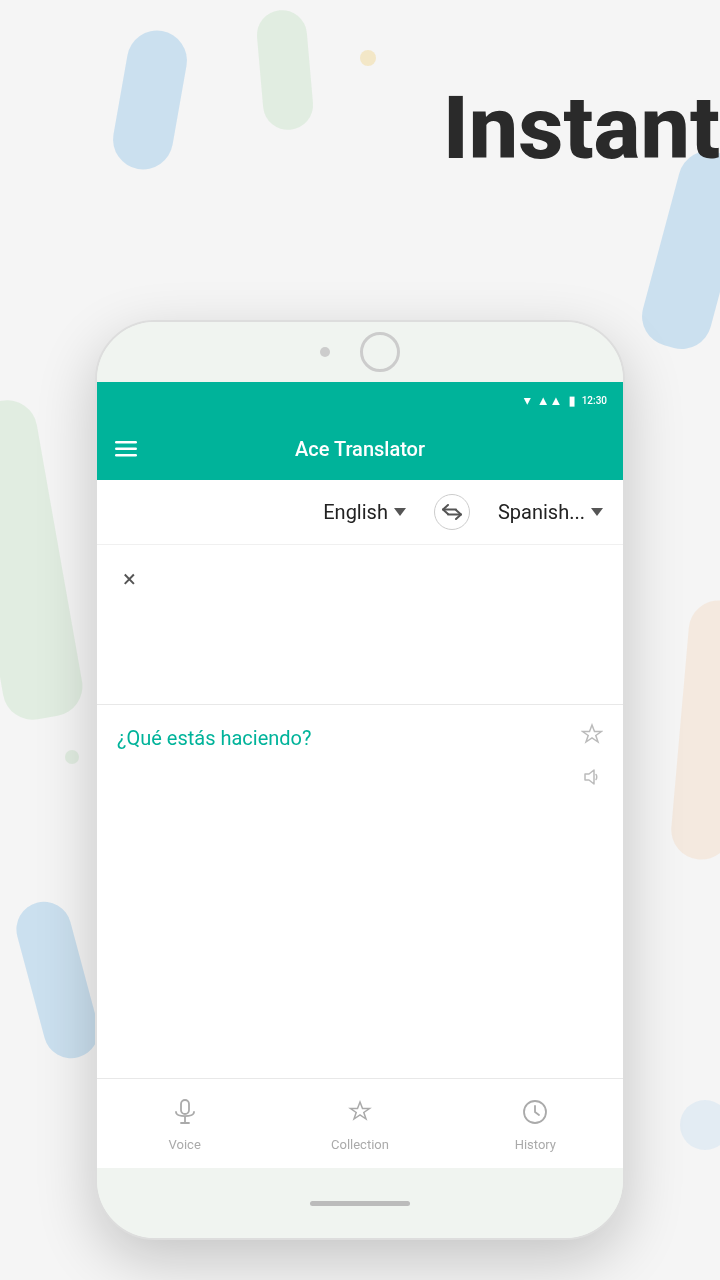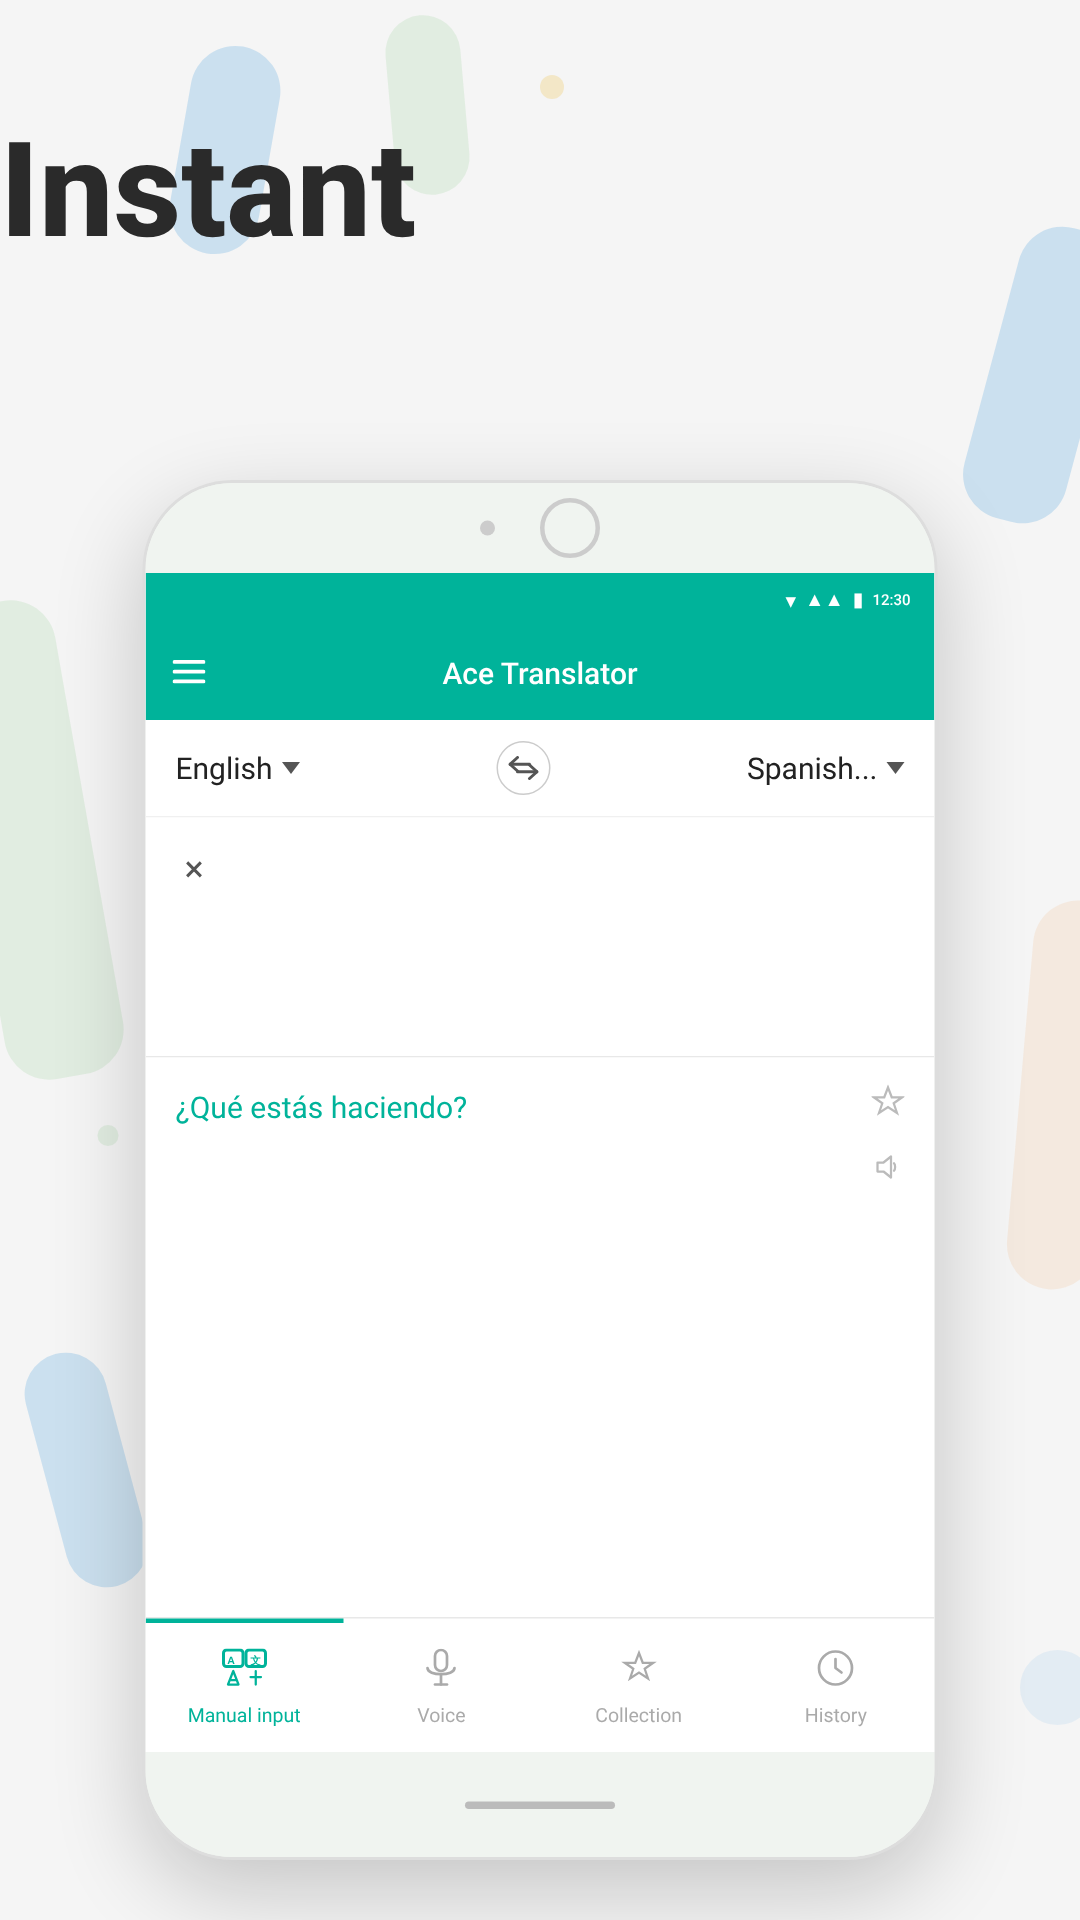--- a/index.html
+++ b/index.html
@@ -25,21 +25,21 @@
       position: absolute;
       border-radius: 50px;
       opacity: 0.25;
     }
 
     
     .headline {
       position: absolute;
       top: 80px;
       left: 0; right: 0;
-      text-align: left;
+      text-align: right;
       z-index: 2;
     }
 
     .headline h1 {
       font-size: 88px;
       font-weight: 800;
       color: #2a2a2a;
       line-height: 1.1;
     }
 
@@ -143,21 +143,21 @@
       font-weight: 500;
       flex: 1;
       text-align: center;
       margin-right: 42px;
     }
 
     
     .lang-row {
       display: flex;
       align-items: center;
-      justify-content: space-between;
+      justify-content: flex-end;
       padding: 14px 20px;
       background: #fff;
       gap: 28px;
       border-bottom: 1px solid #f0f0f0;
     }
 
     .lang-select {
       display: flex;
       align-items: center;
       gap: 6px;
@@ -395,34 +395,20 @@
             <svg width="22" height="22" viewBox="0 0 22 22" fill="none">
               <path d="M4 8H8L13 4V18L8 14H4V8Z" stroke="#bbb" stroke-width="1.5" fill="none" stroke-linejoin="round"></path>
               <path d="M15 8.5C16 9.5 16 12.5 15 13.5" stroke="#bbb" stroke-width="1.5" stroke-linecap="round"></path>
             </svg>
           </span>
         </div>
       </div>
 
       <div class="bottom-nav">
 
-        <div class="nav-item active">
-          <span class="nav-icon">
-            <svg width="30" height="26" viewBox="0 0 30 26" fill="none">
-              <rect x="1" y="1" width="13" height="11" rx="2" stroke="#00b39a" stroke-width="2" fill="none"></rect>
-              <text x="3.5" y="10" font-size="7" fill="#00b39a" font-family="Arial" font-weight="bold">A</text>
-              <rect x="16" y="1" width="13" height="11" rx="2" stroke="#00b39a" stroke-width="2" fill="none"></rect>
-              <text x="19" y="10" font-size="7" fill="#00b39a" font-family="Arial" font-weight="bold">文</text>
-              <path d="M7.5 15L4 24H11L7.5 15Z" stroke="#00b39a" stroke-width="1.5" fill="none" stroke-linejoin="round"></path>
-              <path d="M5.5 21H9.5" stroke="#00b39a" stroke-width="1.5"></path>
-              <path d="M22.5 15V24M19 19H26" stroke="#00b39a" stroke-width="1.5" stroke-linecap="round"></path>
-            </svg>
-          </span>
-          <span class="nav-label">Manual input</span>
-        </div>
 
         <div class="nav-item">
           <span class="nav-icon">
             <svg width="22" height="26" viewBox="0 0 22 26" fill="none">
               <rect x="7" y="1" width="8" height="14" rx="4" stroke="#aaa" stroke-width="1.8" fill="none"></rect>
               <path d="M2 13C2 18.5 20 18.5 20 13" stroke="#aaa" stroke-width="1.8" stroke-linecap="round" fill="none"></path>
               <line x1="11" y1="18" x2="11" y2="24" stroke="#aaa" stroke-width="1.8" stroke-linecap="round"></line>
               <line x1="7" y1="24" x2="15" y2="24" stroke="#aaa" stroke-width="1.8" stroke-linecap="round"></line>
             </svg>
           </span>

